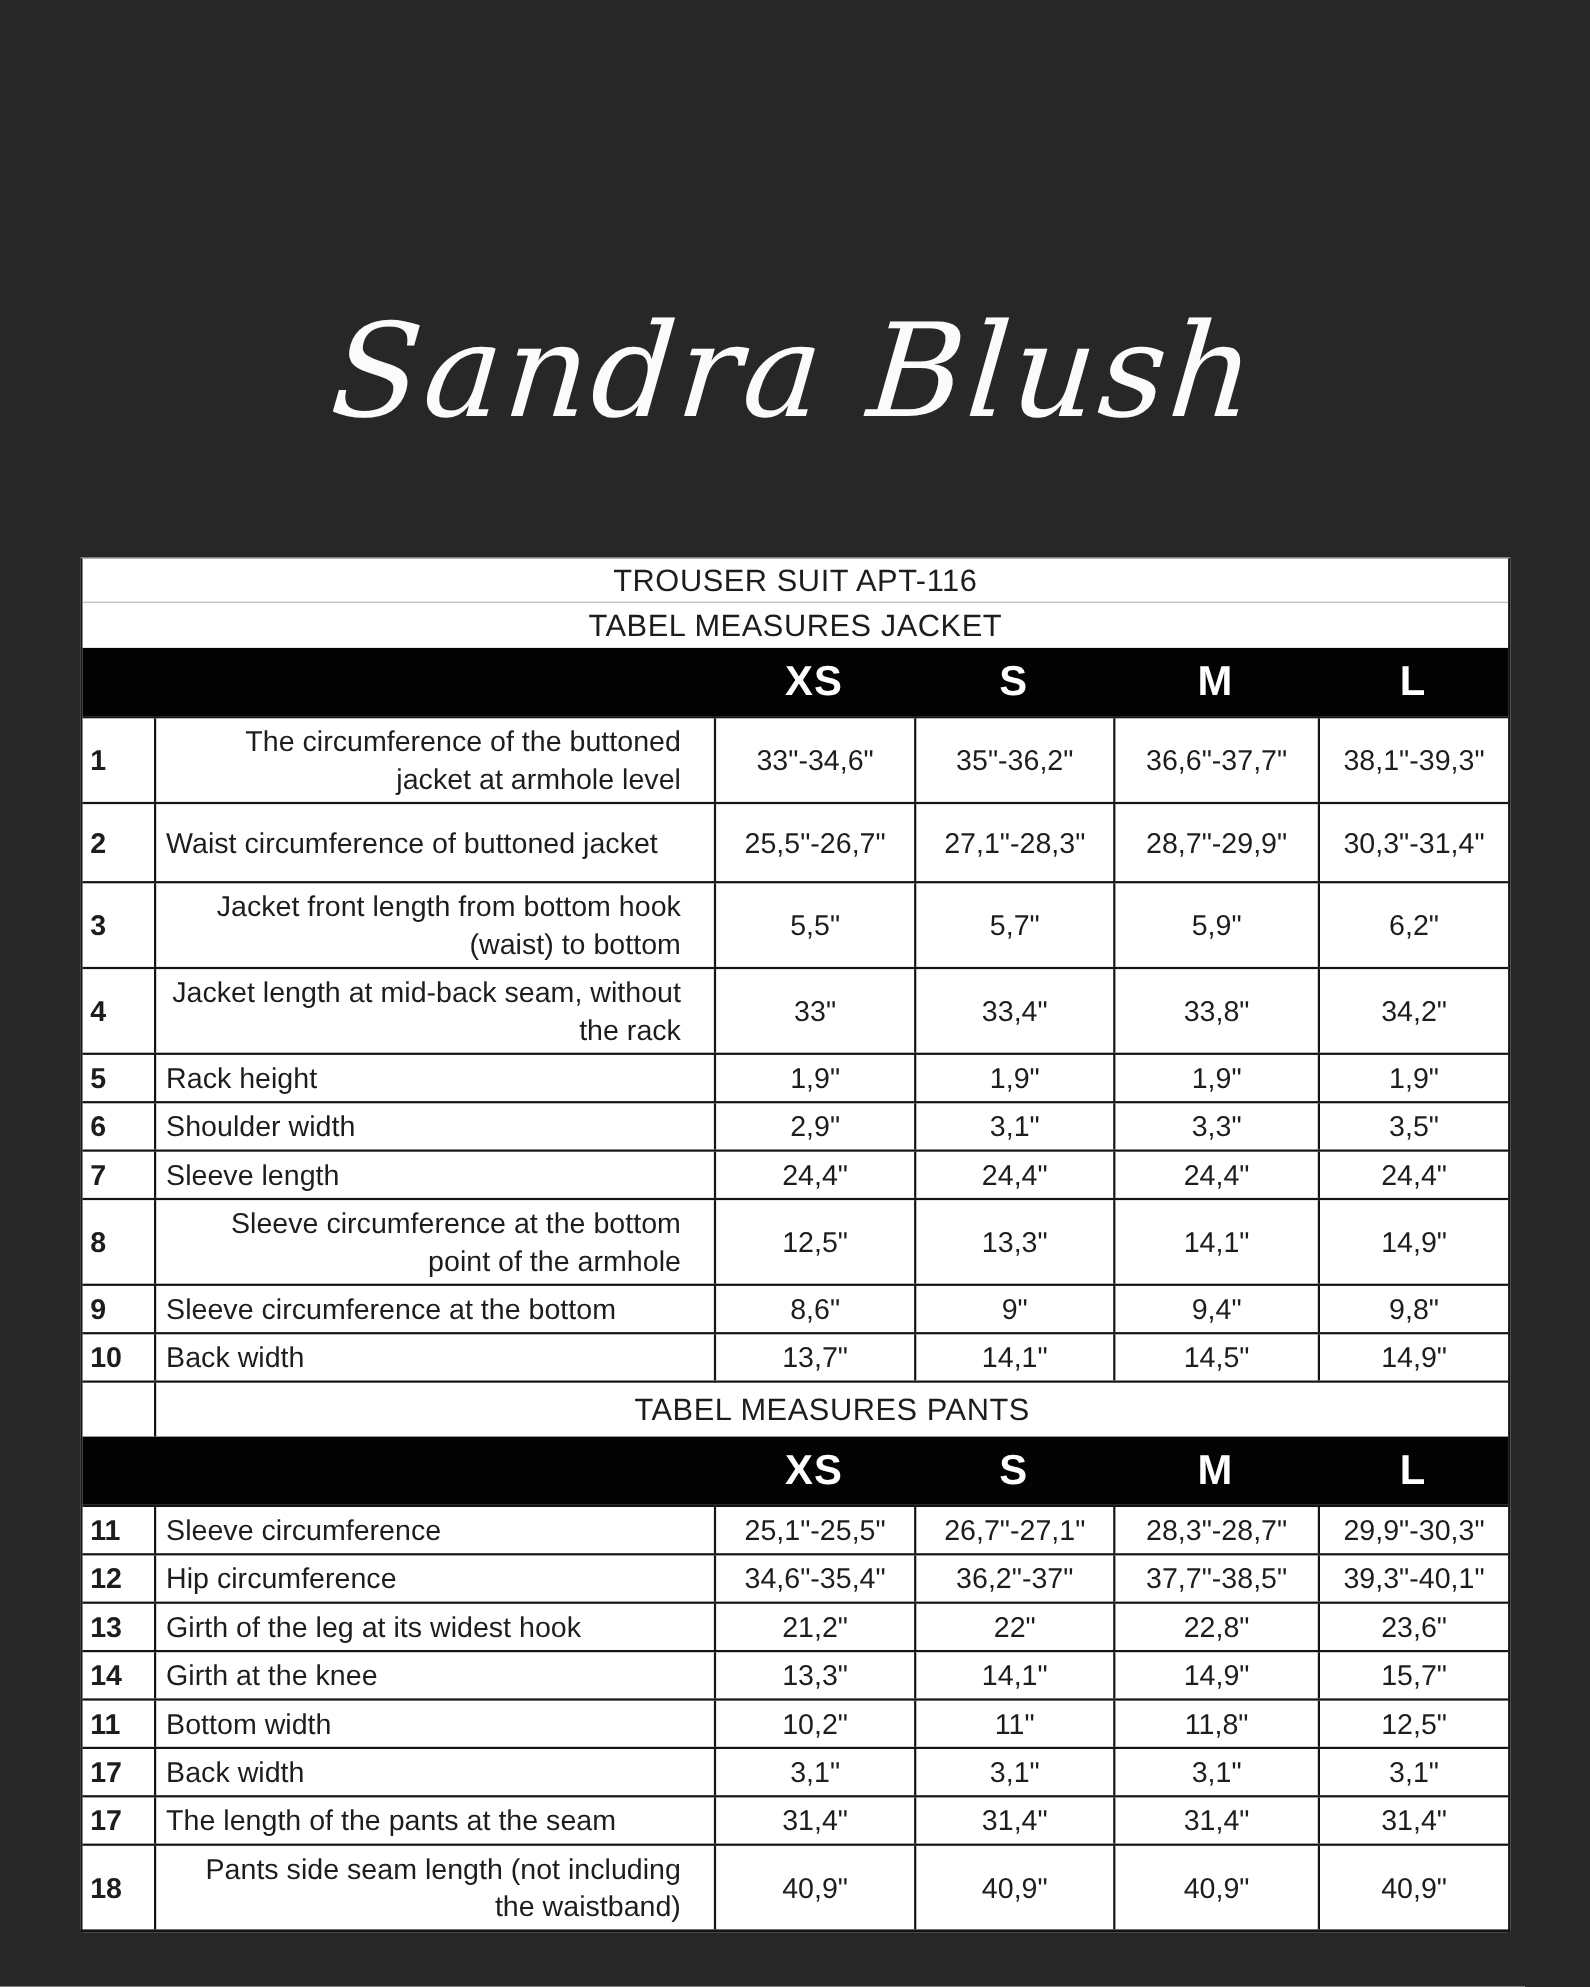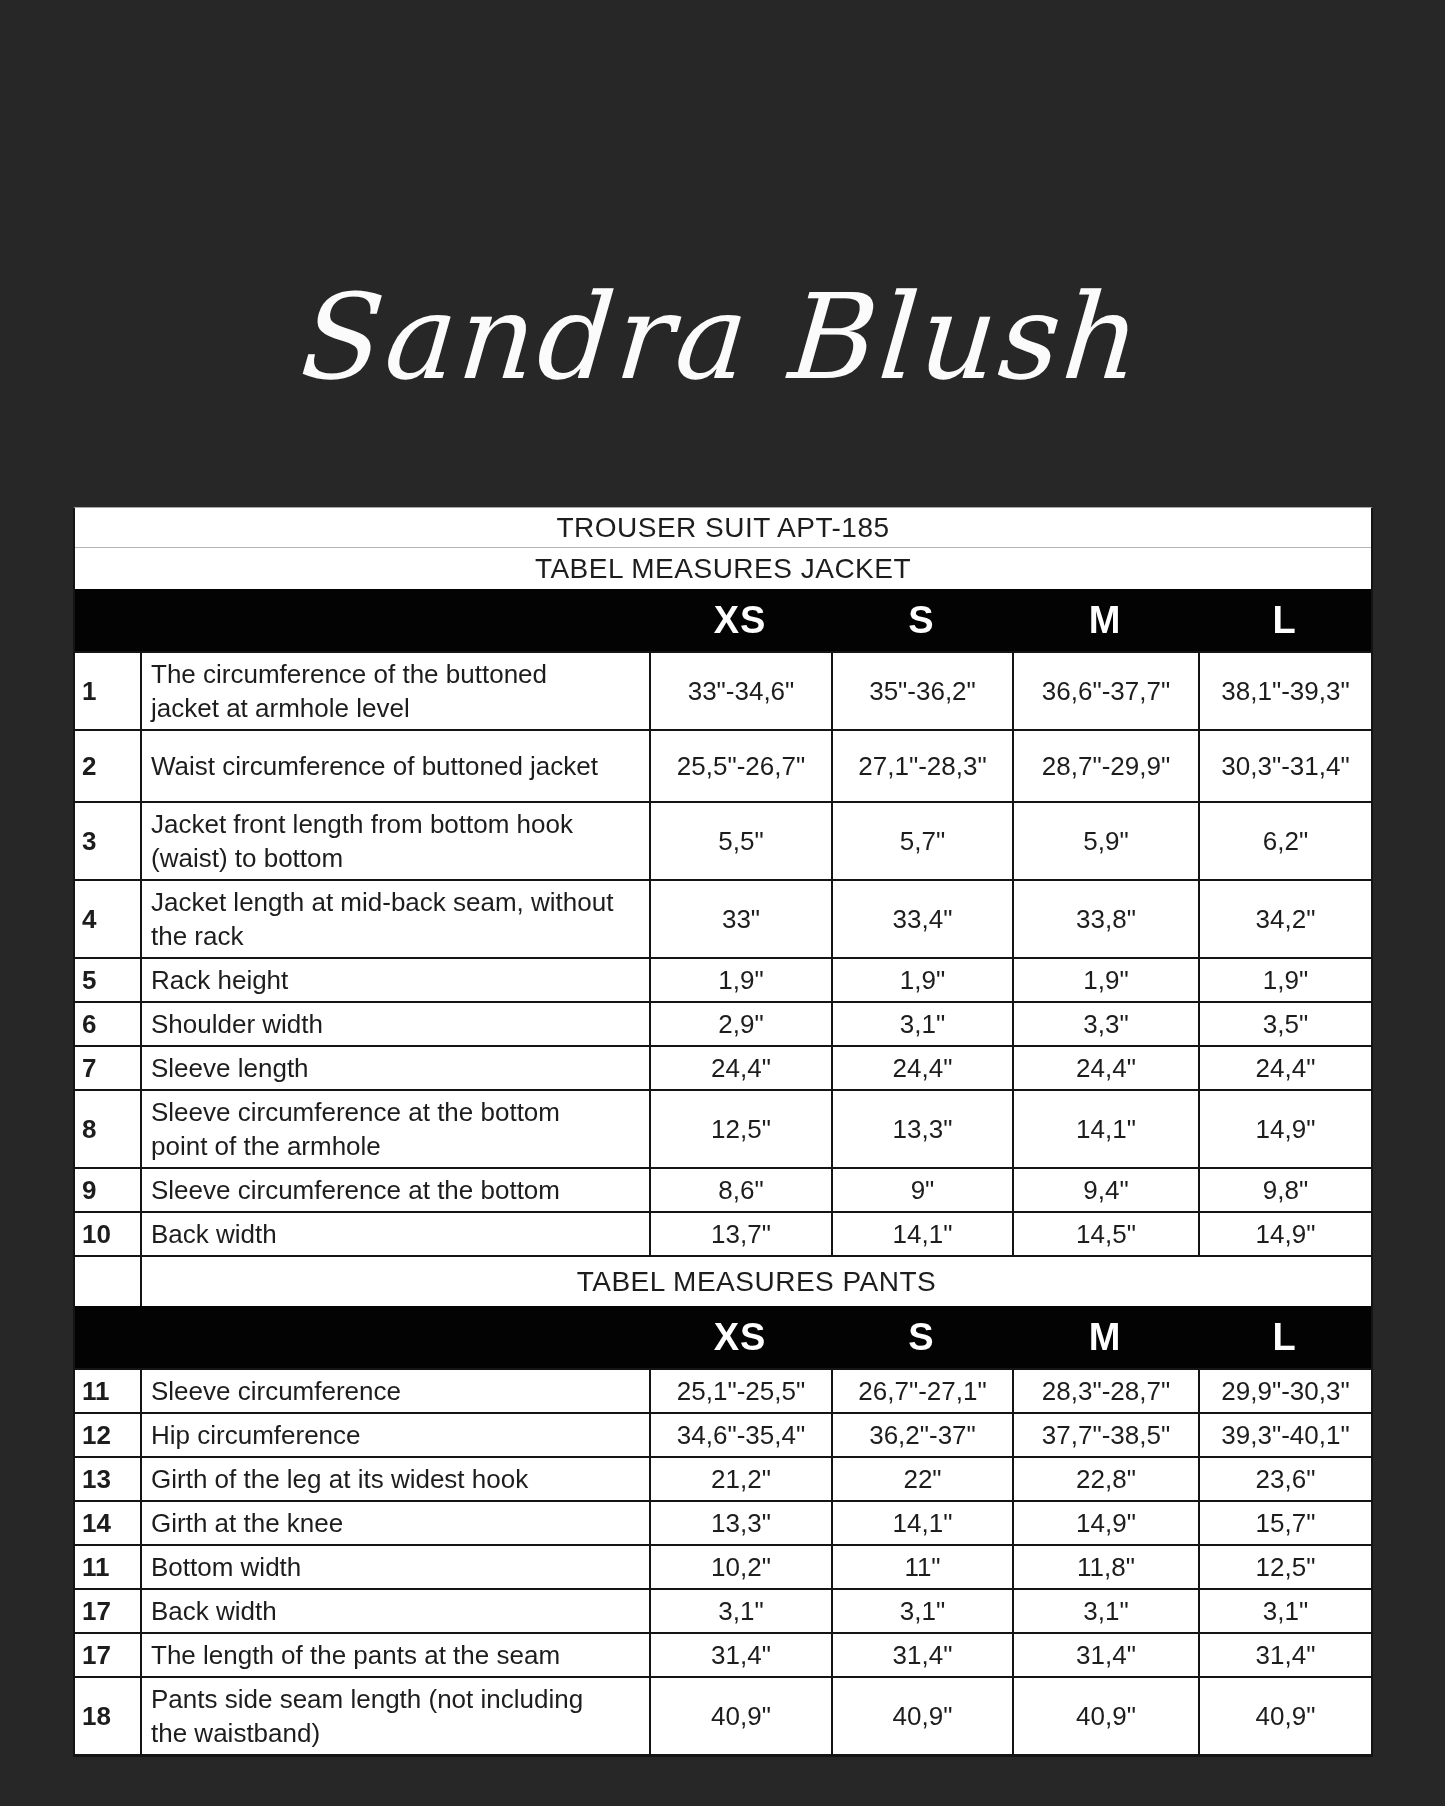--- a/index.html
+++ b/index.html
@@ -30,21 +30,21 @@
     left: 73px;
     top: 507px;
     width: 1300px;
     background: #ffffff;
     border-left: 2px solid #141414;
     border-right: 2px solid #141414;
     border-top: 1px solid #a8a8a8;
     border-bottom: 3px solid #141414;
     color: #1d1d1d;
   }
-  .row { display: grid; grid-template-columns: 65px 509px 182px 181px 186px 173px; }
+  .row { display: grid; grid-template-columns: 65px 509px 182px 181px 186px 173px; text-align: right; }
   .full-title-row {
     display: flex;
     align-items: center;
     justify-content: center;
     height: 40px;
     font-size: 28px;
     letter-spacing: 0.5px;
   }
   .full-title-row.first { border-bottom: 1px solid #b5b5b5; }
   .full-title-row.second { height: 41px; }
@@ -91,21 +91,21 @@
   }
   .val-cell { justify-content: center; font-size: 26px; }
 </style>
 </head>
 <body>
 
 <div class="logo">Sandra Blush</div>
 
 <div class="size-table">
   <div class="full-title-row first">
-    <span>TROUSER SUIT APT-185</span>
+    <span>TROUSER SUIT APT-116</span>
   </div>
   <div class="full-title-row second">
     <span>TABEL MEASURES JACKET</span>
   </div>
   <div class="row header-row">
       <div class="cell num-cell"></div>
       <div class="cell desc-cell"></div>
       <div class="cell val-cell size-header">
         <span>XS</span>
       </div>

